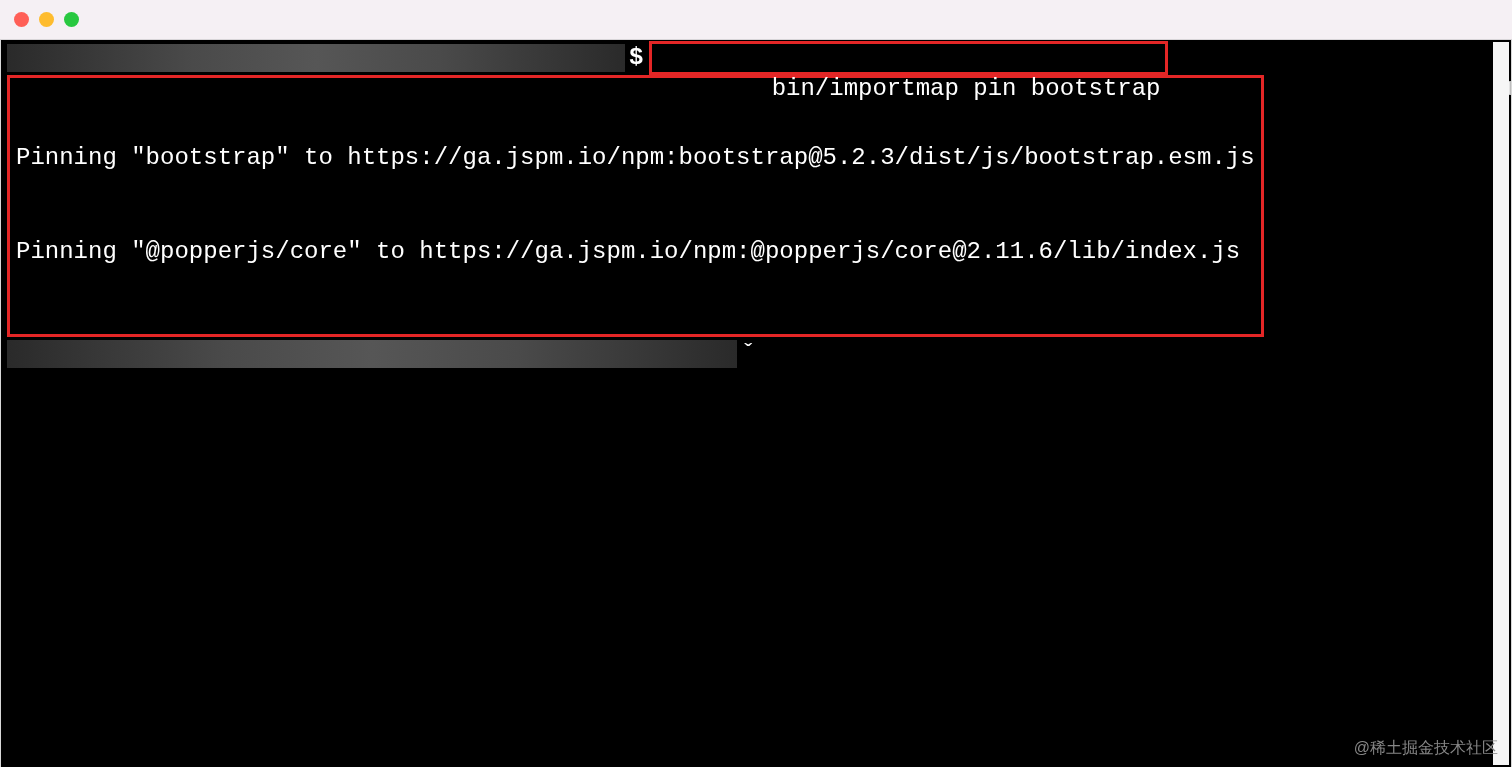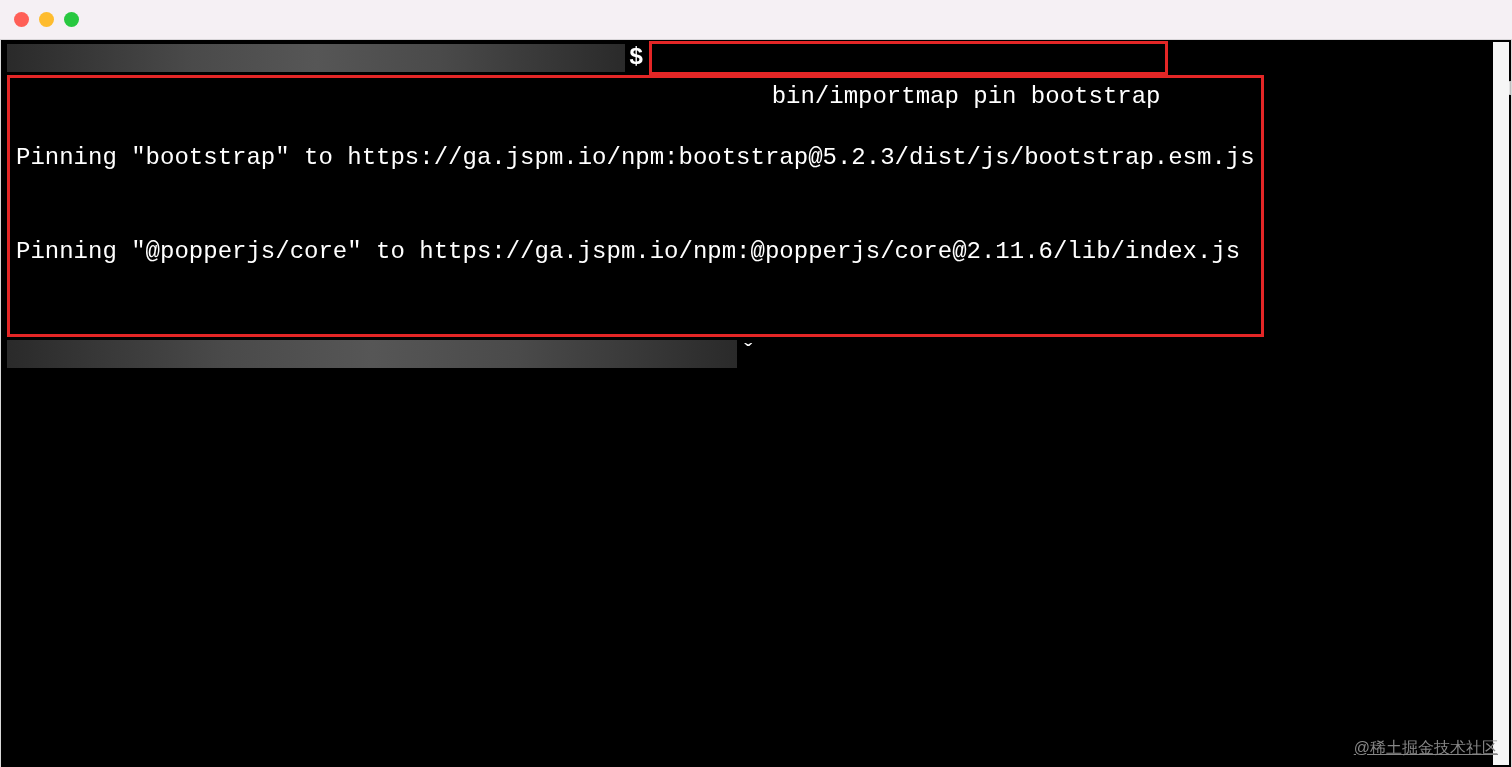--- a/index.html
+++ b/index.html
@@ -94,21 +94,21 @@
       display: inline-block;
     }
     .redacted.r1 { width: 618px; height: 28px; margin-right: 4px; }
     .redacted.r2 { width: 730px; height: 28px; }
     .prompt-symbol {
       color: #fff;
       font-weight: bold;
     }
     .cmd-highlight {
       border: 3px solid #e42626;
-      padding: 8px 4px;
+      padding: 0 4px;
       margin-left: 6px;
       display: inline-block;
       height: 34px;
       line-height: 30px;
     }
     .output-highlight {
       border: 3px solid #e42626;
       padding: 2px 6px 4px 6px;
       margin-top: 2px;
       display: inline-block;
@@ -128,21 +128,20 @@
       color: #fff;
       margin-left: 4px;
     }
     .watermark {
       position: absolute;
       bottom: 8px;
       right: 14px;
       font-family: -apple-system, "PingFang SC", "Helvetica Neue", Arial, sans-serif;
       font-size: 16px;
       color: #868686;
-      text-decoration: underline;
     }
     .menu-icon {
       position: absolute;
       right: 0;
       top: 41px;
       width: 16px;
       height: 14px;
       background: #e2e2e2;
       border: 1px solid #bdbdbd;
       display: flex;

